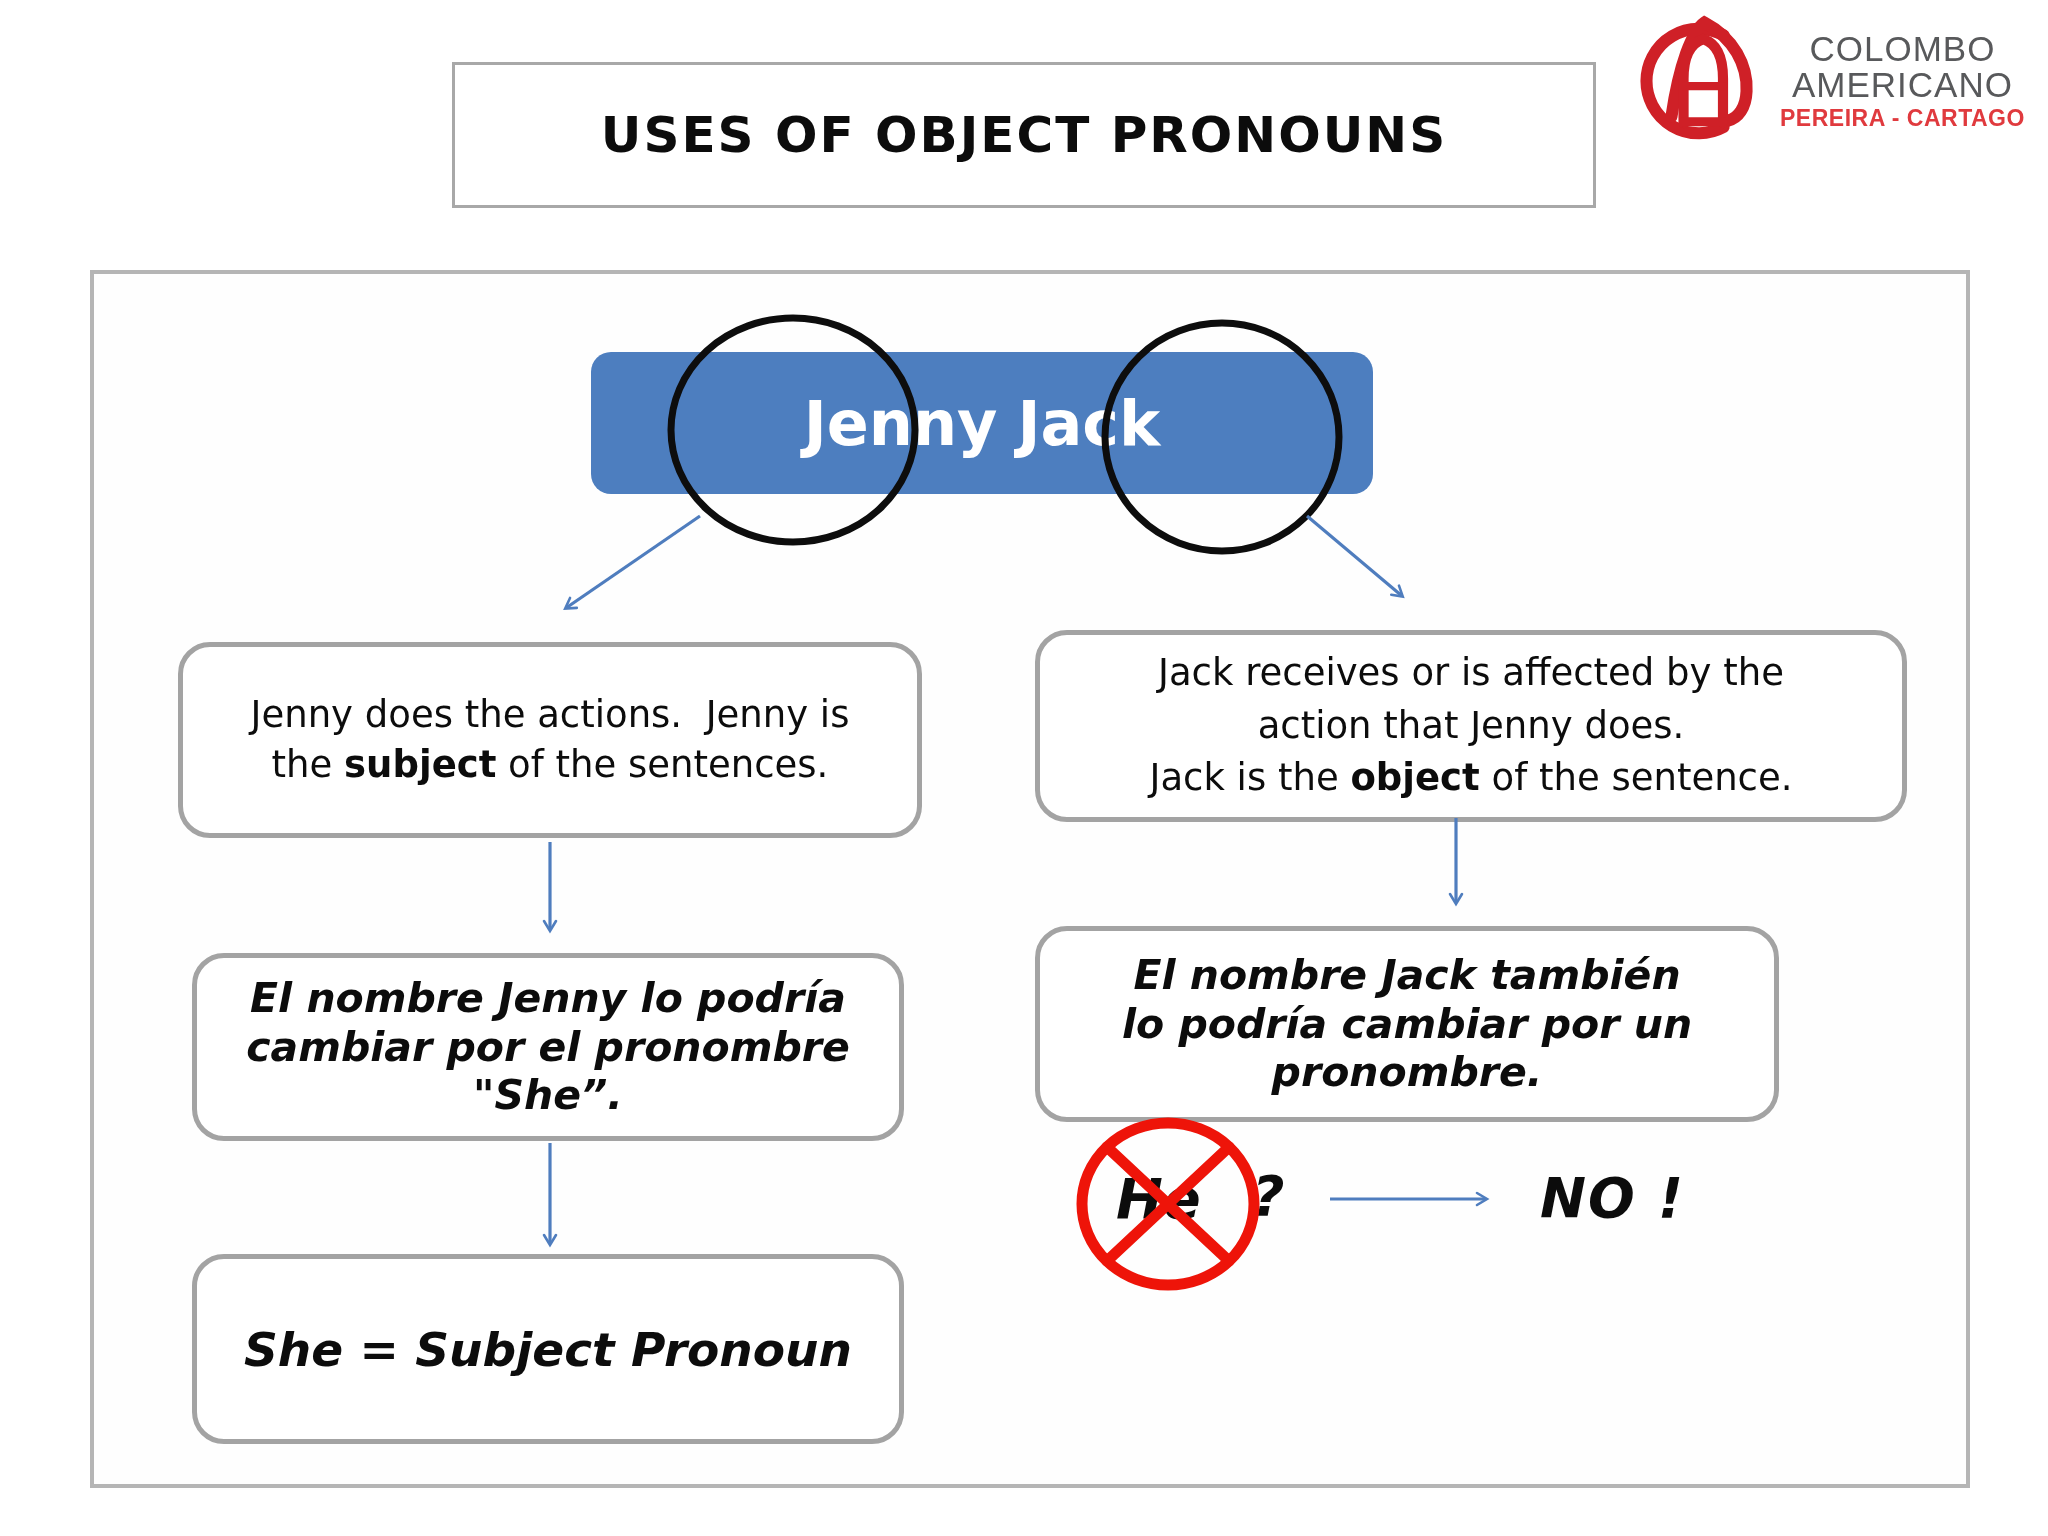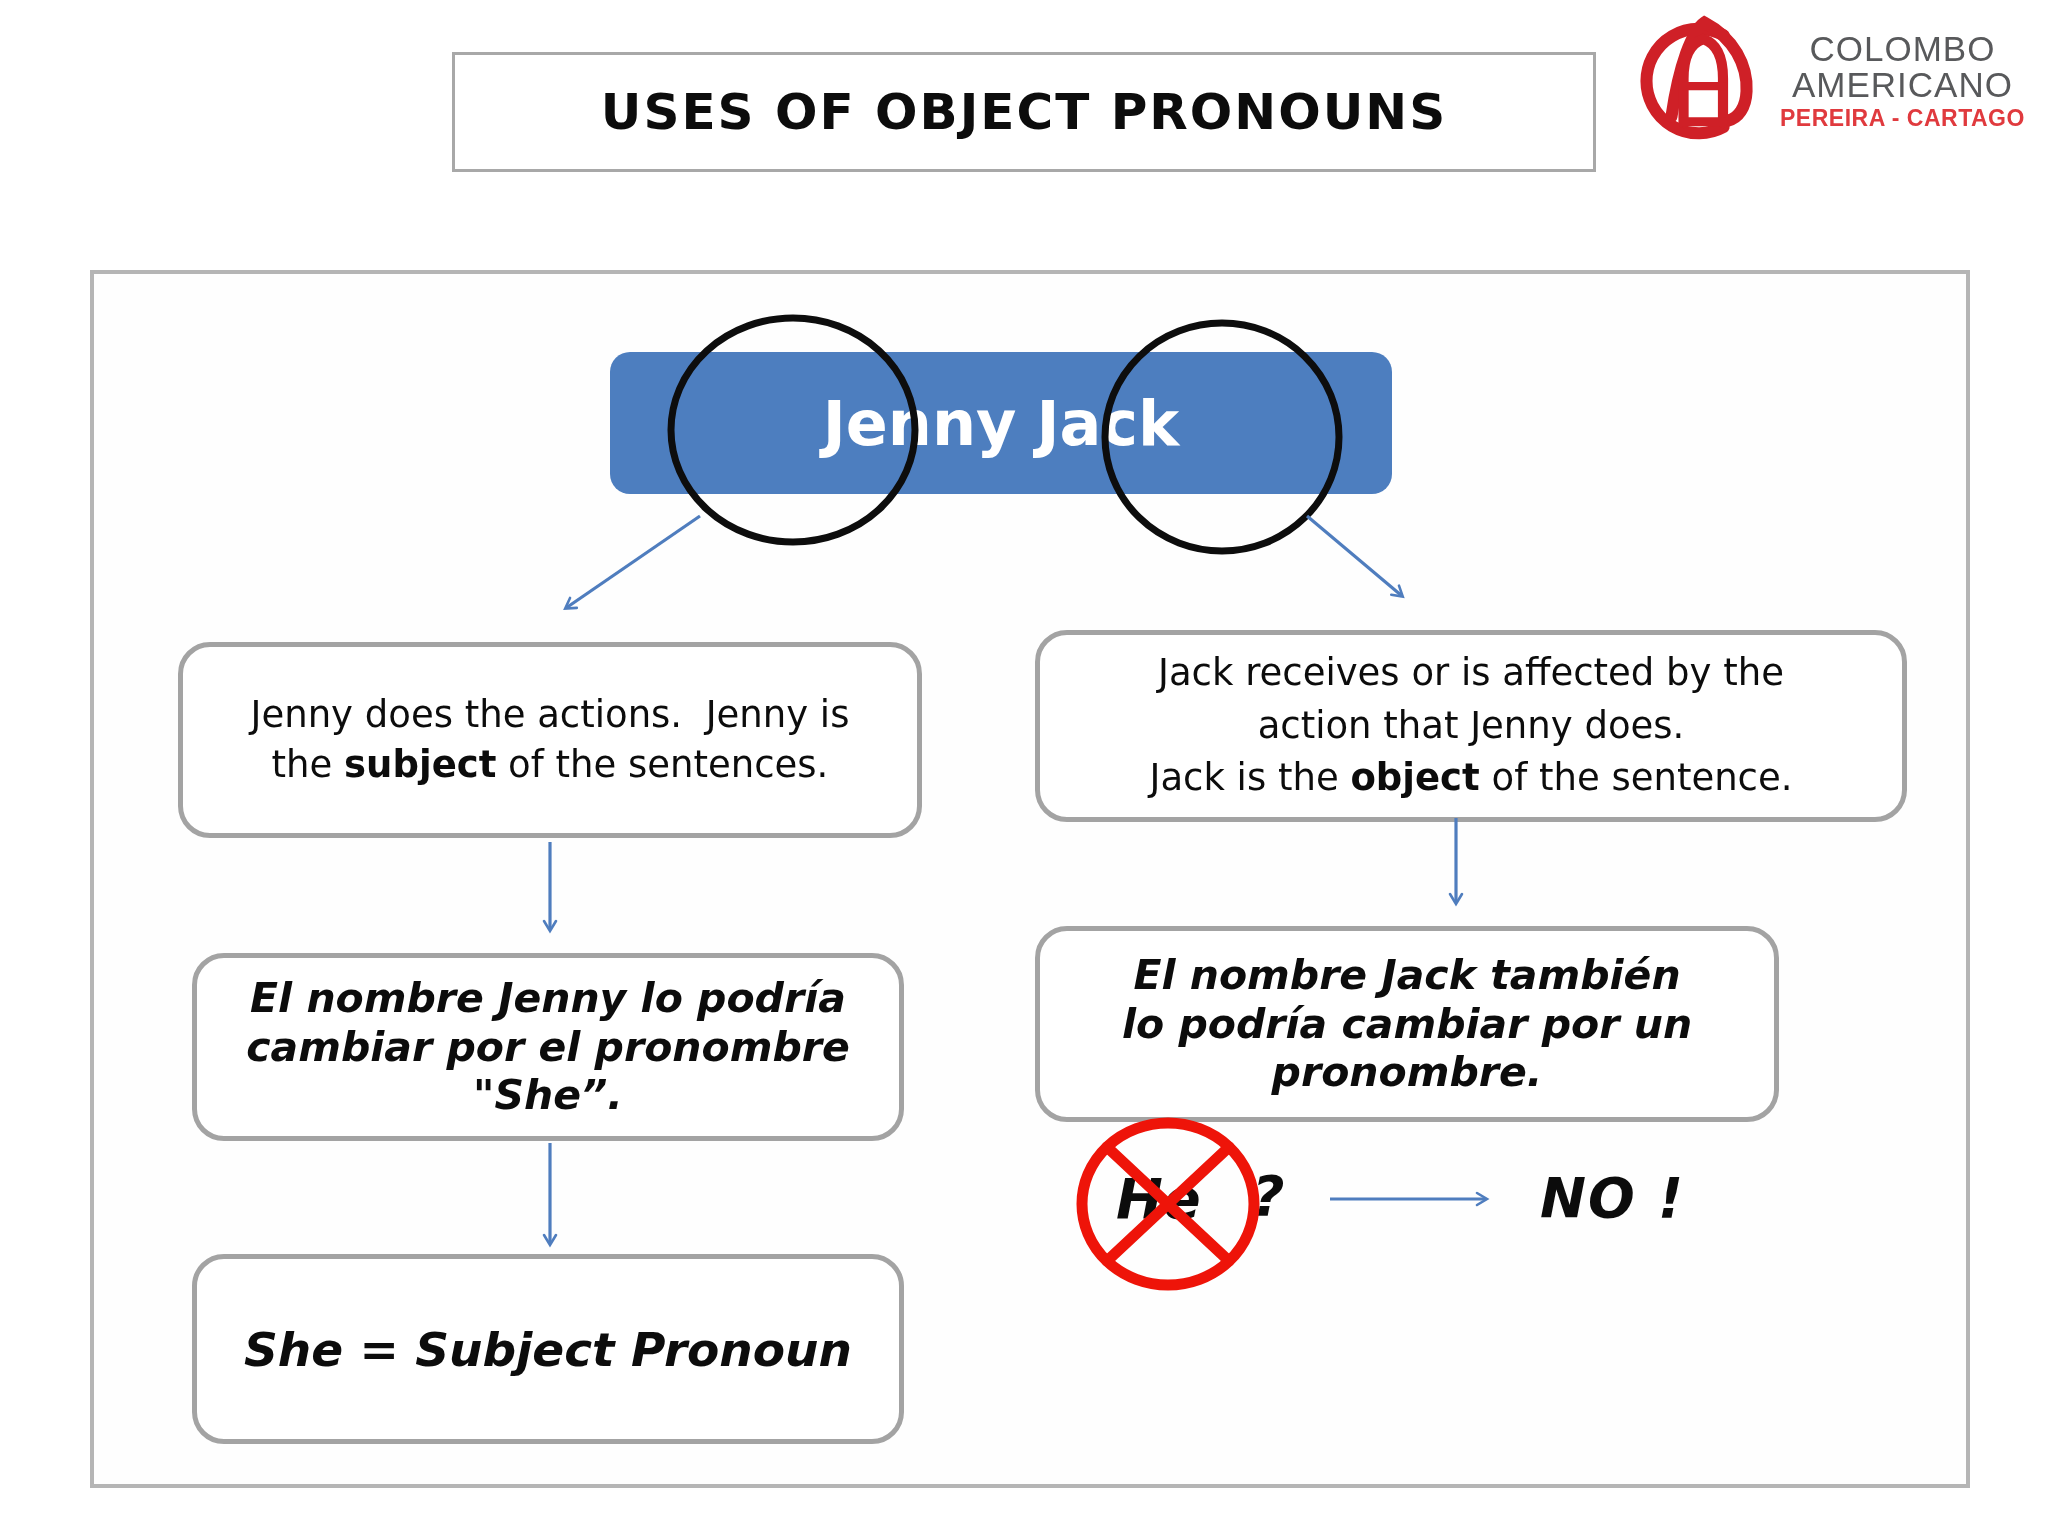--- a/index.html
+++ b/index.html
@@ -5,21 +5,21 @@
   * { margin:0; padding:0; box-sizing:border-box; }
   html,body { background:#ffffff; }
   #stage {
     position:relative; width:2048px; height:1536px;
     background:#ffffff; overflow:hidden;
     font-family:"DejaVu Sans", sans-serif;
   }
 
   
   .title-box {
-    position:absolute; left:452px; top:52px; width:1144px; height:120px;
+    position:absolute; left:452px; top:62px; width:1144px; height:146px;
     background:#ffffff; border:3px solid #a8a8a8;
     display:flex; align-items:center; justify-content:center;
   }
   .title-text {
     font-size:50px; font-weight:bold; color:#0c0c0c; letter-spacing:2px;
     font-family:"DejaVu Sans", sans-serif;
   }
   .logo { position:absolute; left:1638px; top:6px; display:flex; align-items:flex-start; }
   .logo-mark { width:128px; height:140px; }
   .logo-text { margin-left:14px; margin-top:25px; line-height:1.02;text-align:center; }
@@ -27,21 +27,21 @@
   .logo-sub  { font-size:23px; font-weight:bold; color:#e03a3e; font-family:"Liberation Sans", sans-serif; margin-top:5px; letter-spacing:0.5px; }
 
   
   .outer-box {
     position:absolute; left:90px; top:270px; width:1880px; height:1218px;
     background:#fefefe; border:4px solid #b5b5b5;
   }
 
   
   .banner {
-    position:absolute; left:610px; top:352px; width:782px; height:142px;
+    position:absolute; left:591px; top:352px; width:782px; height:142px;
     background:#4d7ebf; border-radius:20px;
     display:flex; align-items:center; justify-content:center; gap:20px;
     z-index:2;
   }
   .banner span {
     color:#ffffff; font-size:62px; font-weight:bold; white-space:pre;
   }
 
   
   .bbox {

